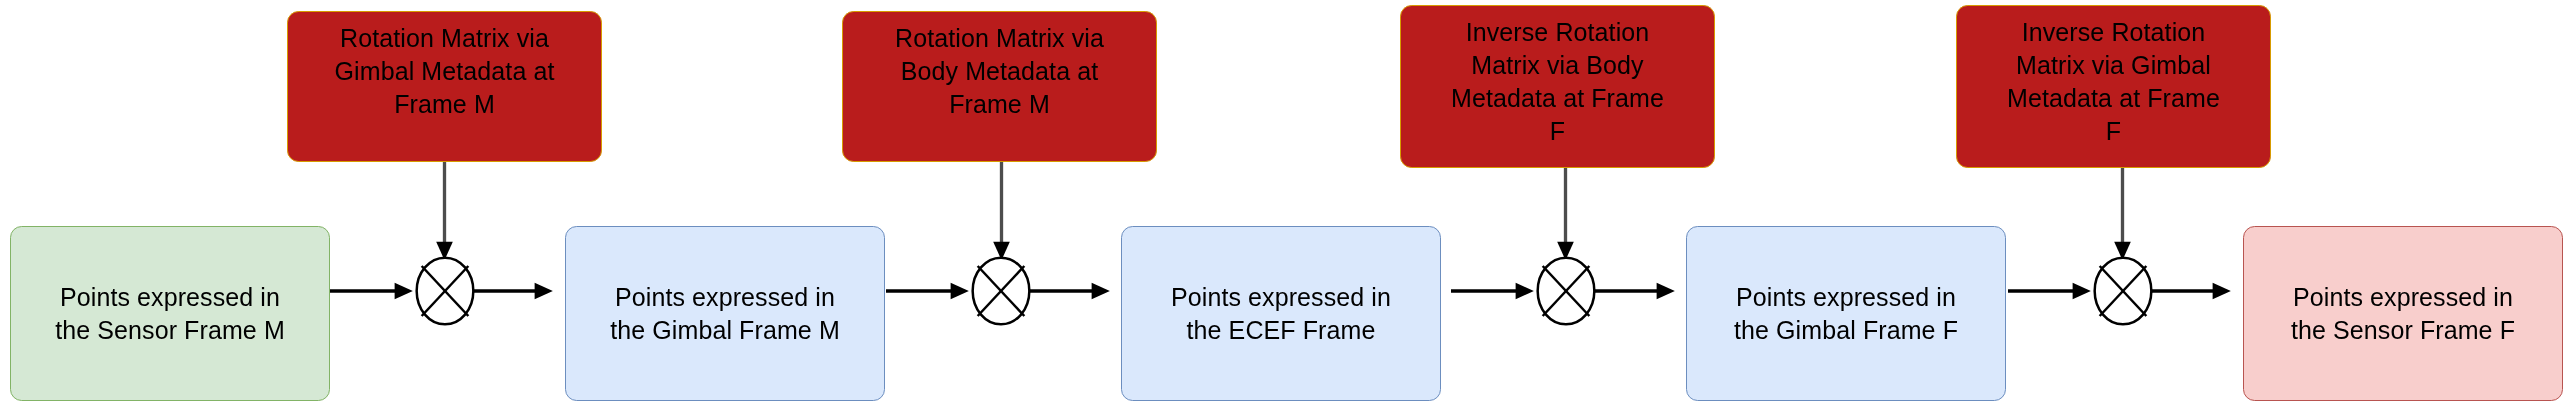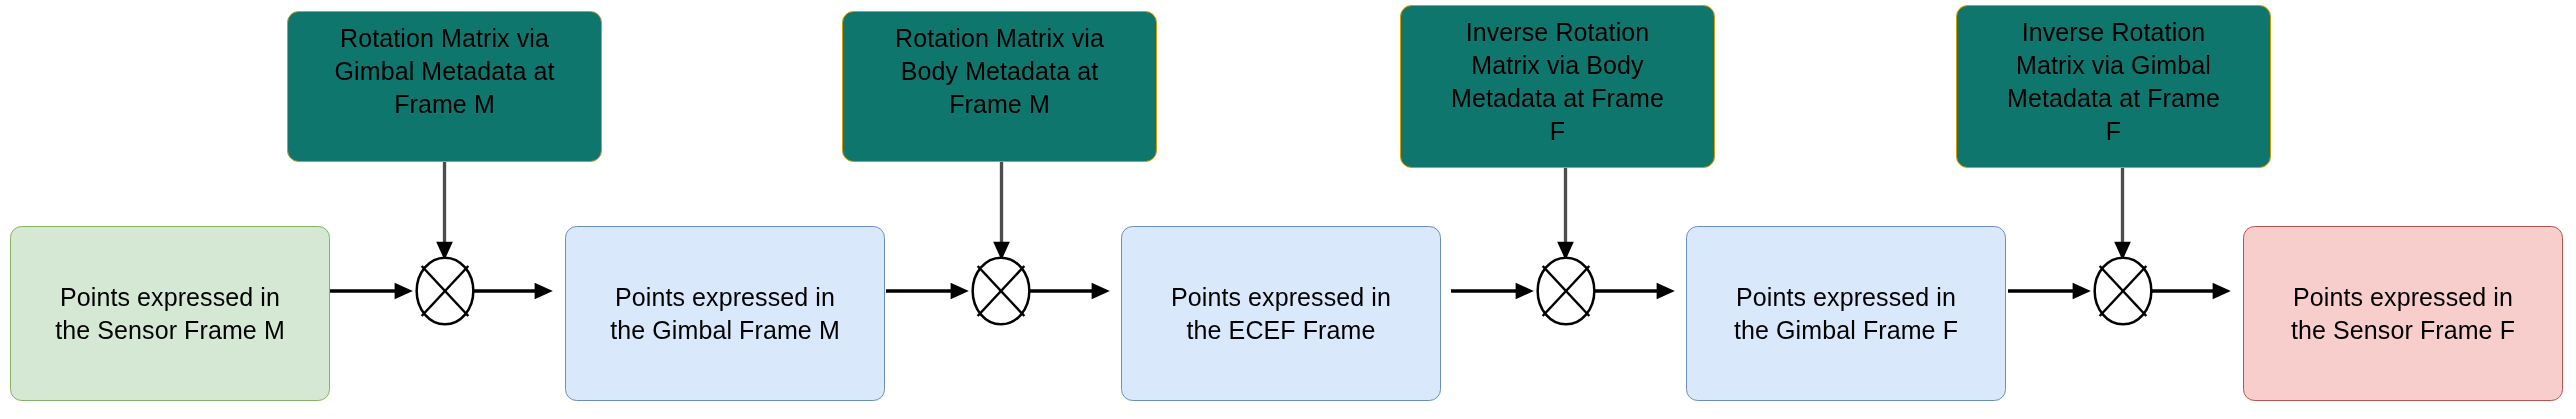--- a/index.html
+++ b/index.html
@@ -44,21 +44,21 @@
   }
   .node-blue {
     background: #dae8fc;
     border-color: #6c8ebf;
   }
   .node-red {
     background: #f8cecc;
     border-color: #b85450;
   }
   .node-orange {
-    background: #0f766e;
+    background: #b91c1c;
     border-color: #d79b00;
   }
   .op {
     position: absolute;
     width: 70px;
     height: 70px;
   }
   .op svg { display: block; }
   .edge {
     position: absolute;

